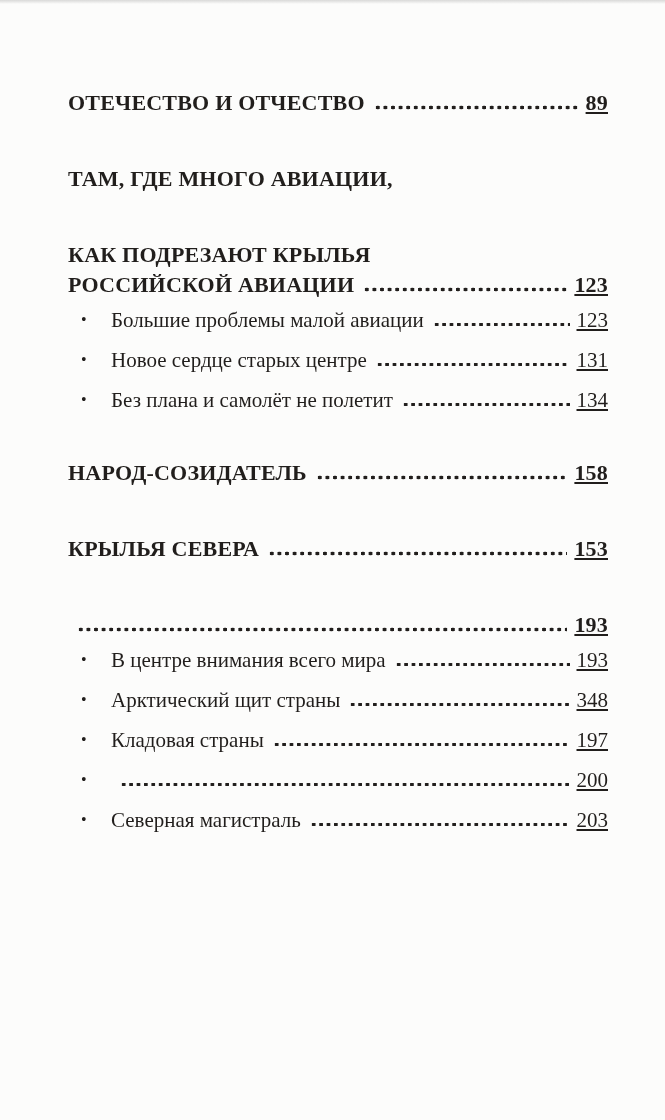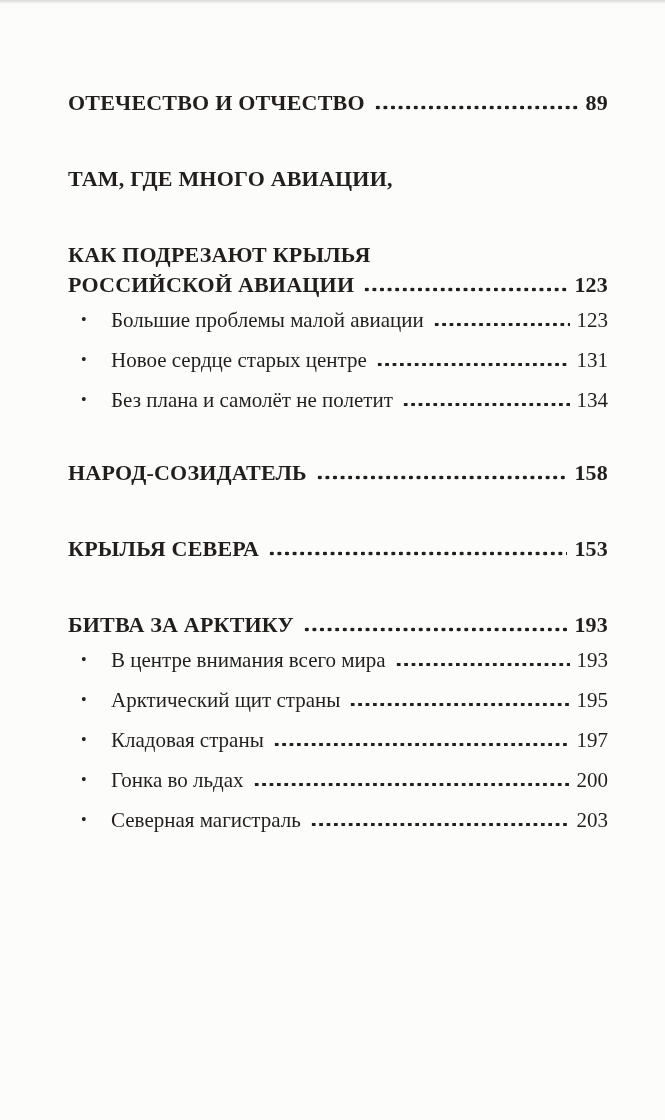--- a/index.html
+++ b/index.html
@@ -23,21 +23,21 @@
   }
   .entry { margin-bottom: 46px; }
   .chapter-line, .chapter-row {
     font-weight: bold;
     font-size: 22px;
     line-height: 30px;
     letter-spacing: 0.2px;
   }
   .chapter-row, .sub-row { display: flex; align-items: baseline; }
   .title { white-space: nowrap; }
-  .pagenum { white-space: nowrap; }
+  .pagenum { white-space: nowrap; text-decoration: underline; }
   .leader {
     flex: 1 1 auto;
     height: 5px;
     min-width: 14px;
     margin-left: 9px;
     margin-right: 7px;
     background-image: radial-gradient(circle, currentColor 1.7px, rgba(0,0,0,0) 1.9px);
     background-size: 7.4px 5px;
     background-repeat: repeat-x;
     background-position: left bottom;
@@ -120,46 +120,44 @@
   <div class="entry">
     <div class="chapter-row">
       <span class="title">КРЫЛЬЯ СЕВЕРА</span>
       <span class="leader"></span>
       <span class="pagenum">153</span>
     </div>
   </div>
 
   <div class="entry">
     <div class="chapter-row">
-      <span class="title">БИТВА ЗА АРКТИКУ</span>
       <span class="leader"></span>
       <span class="pagenum">193</span>
     </div>
     <div class="subs">
       <div class="sub-row">
         <span class="bullet">•</span>
         <span class="title">В центре внимания всего мира</span>
         <span class="leader"></span>
         <span class="pagenum">193</span>
       </div>
       <div class="sub-row">
         <span class="bullet">•</span>
         <span class="title">Арктический щит страны</span>
         <span class="leader"></span>
-        <span class="pagenum">195</span>
+        <span class="pagenum">348</span>
       </div>
       <div class="sub-row">
         <span class="bullet">•</span>
         <span class="title">Кладовая страны</span>
         <span class="leader"></span>
         <span class="pagenum">197</span>
       </div>
       <div class="sub-row">
         <span class="bullet">•</span>
-        <span class="title">Гонка во льдах</span>
         <span class="leader"></span>
         <span class="pagenum">200</span>
       </div>
       <div class="sub-row">
         <span class="bullet">•</span>
         <span class="title">Северная магистраль</span>
         <span class="leader"></span>
         <span class="pagenum">203</span>
       </div>
     </div>

